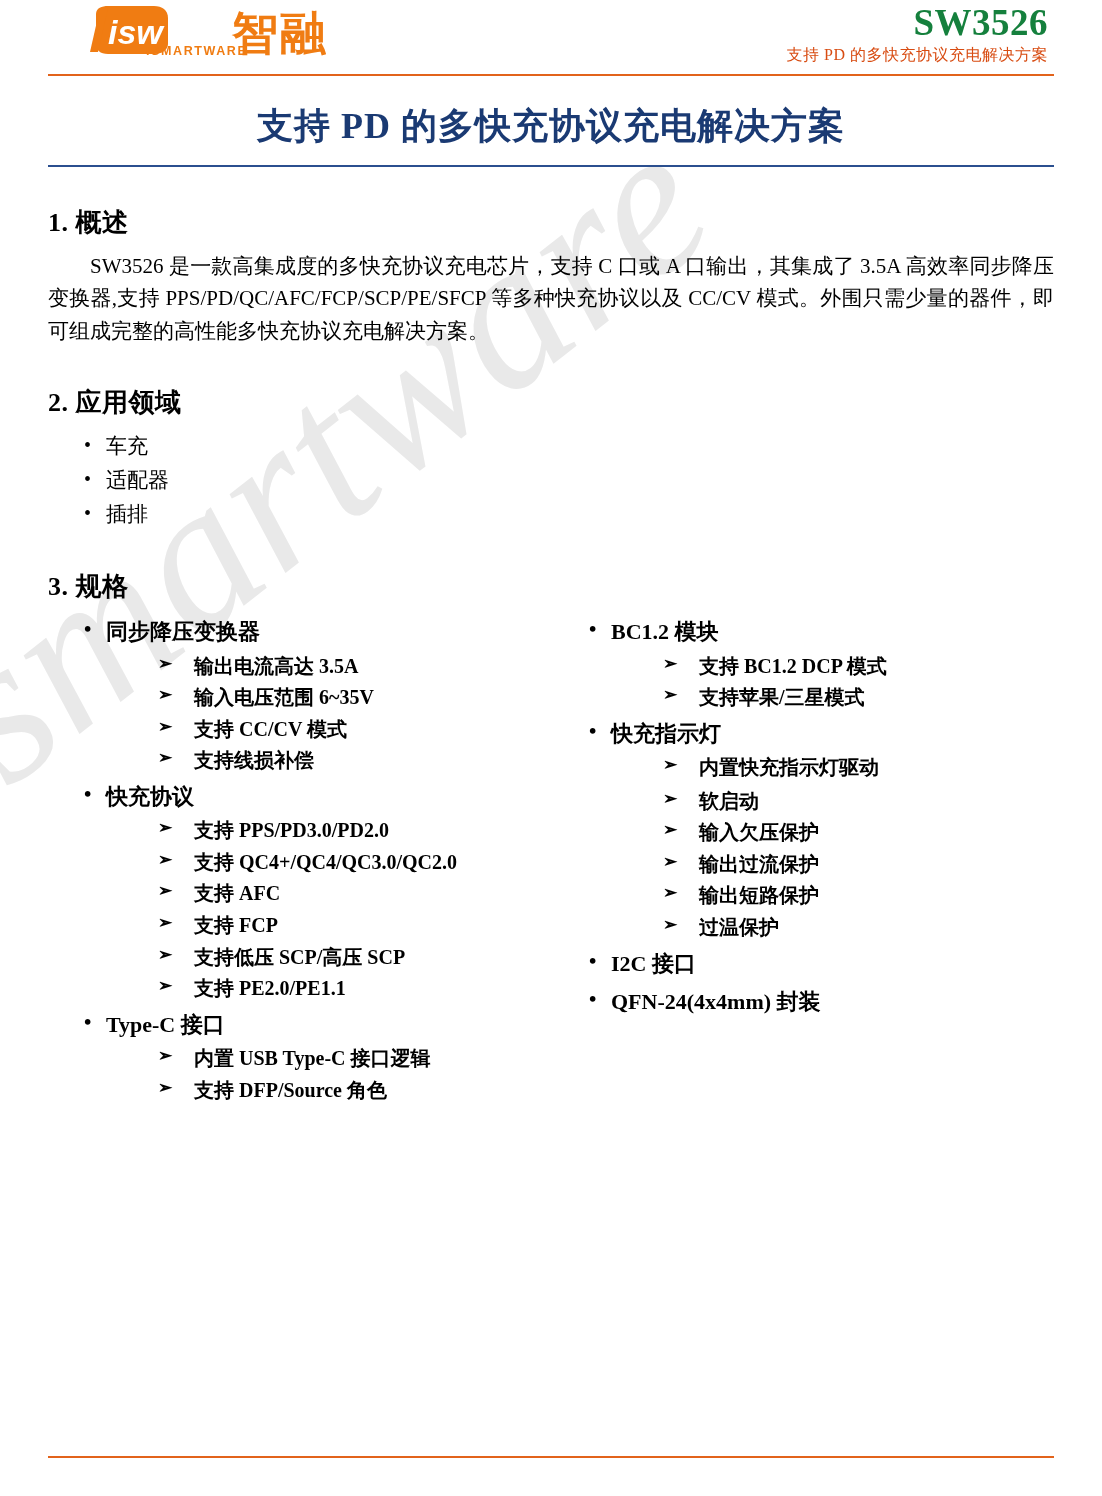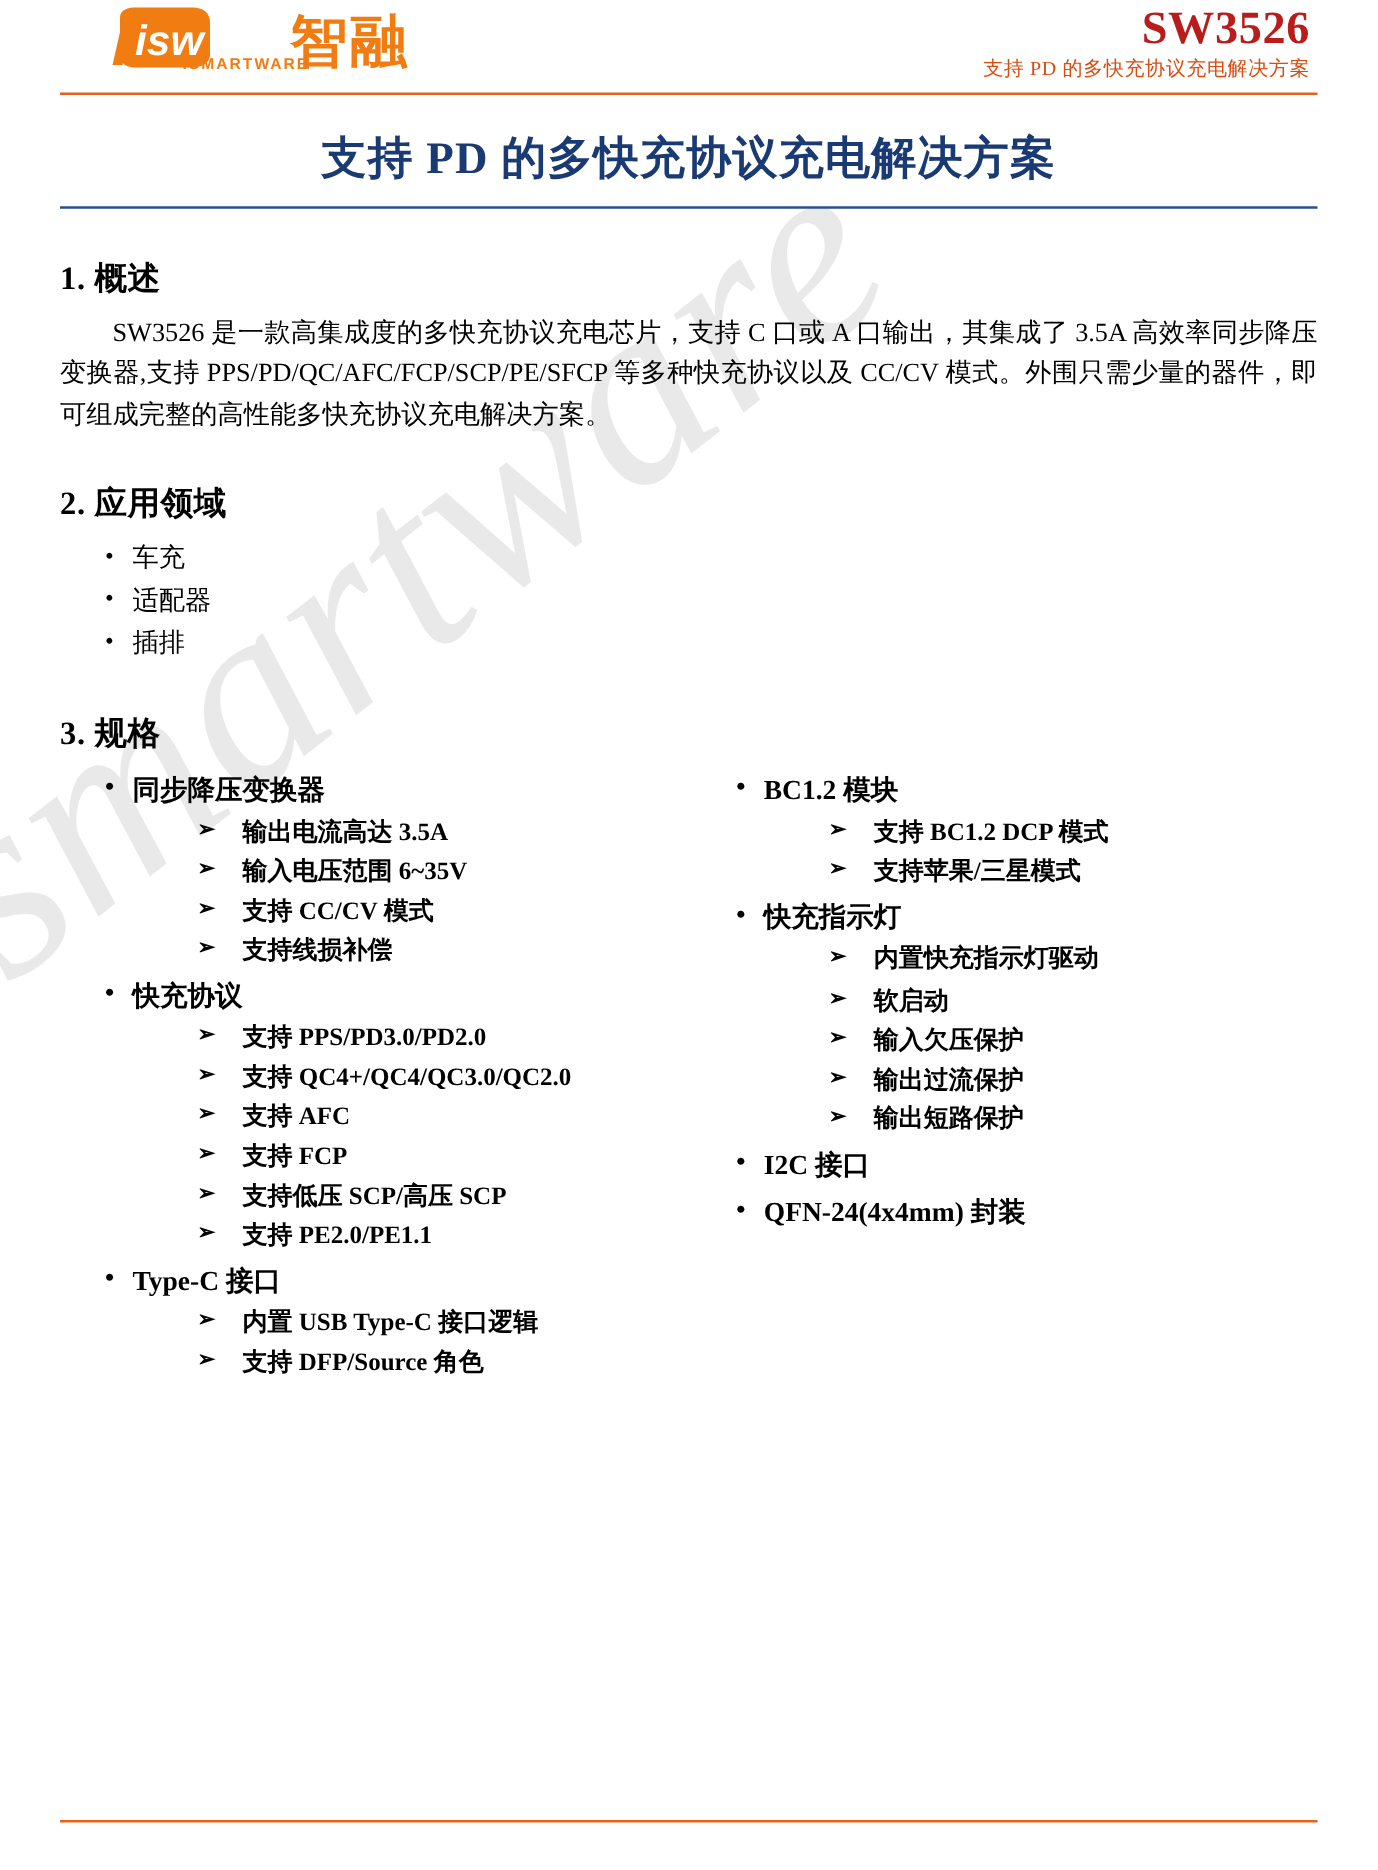--- a/index.html
+++ b/index.html
@@ -81,21 +81,21 @@
     color: #f07c12;
   }
   .header-right {
     text-align: right;
     padding-right: 6px;
   }
   .part-number {
     font-family: "Liberation Serif", serif;
     font-weight: bold;
     font-size: 37px;
-    color: #b91c1c;
+    color: #15803d;
     line-height: 1.05;
     letter-spacing: 0.5px;
   }
   .part-sub {
     font-family: "Liberation Serif", serif;
     font-size: 16px;
     color: #d84c12;
     margin-top: 2px;
     letter-spacing: 0.5px;
   }
@@ -307,20 +307,21 @@
           <li>内置快充指示灯驱动</li>
         </ul>
       </div>
 
       <div class="spec-group">
         <ul class="spec-items">
           <li>软启动</li>
           <li>输入欠压保护</li>
           <li>输出过流保护</li>
           <li>输出短路保护</li>
+          <li>过温保护</li>
         </ul>
       </div>
 
       <div class="spec-group">
         <div class="spec-head">I2C 接口</div>
       </div>
 
       <div class="spec-group">
         <div class="spec-head">QFN-24(4x4mm) 封装</div>
       </div>

